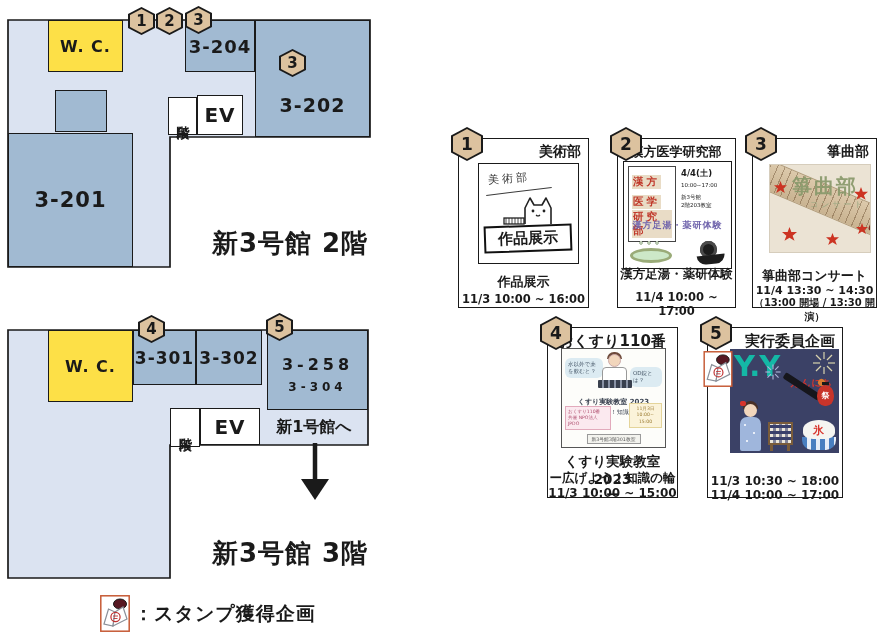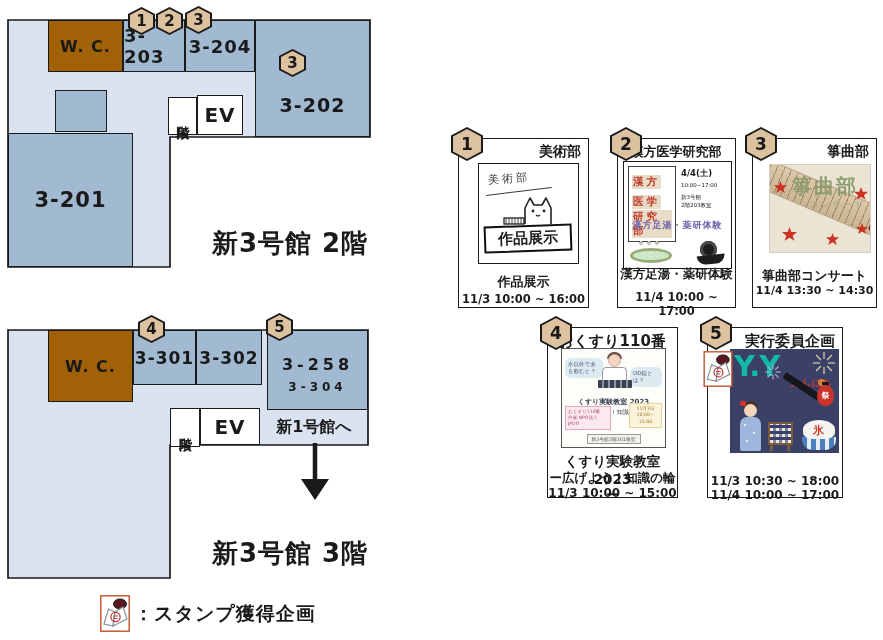--- a/index.html
+++ b/index.html
@@ -6,21 +6,21 @@
   html,body { background:#ffffff; }
   body { font-family:"DejaVu Sans","Liberation Sans",sans-serif; color:#1a1a1a; }
   .page { position:relative; width:883px; height:640px; background:#ffffff; overflow:hidden; }
 
   .underlay { position:absolute; left:0; top:0; z-index:0; pointer-events:none; }
 
   
   .room { position:absolute; border:1.6px solid #1a1a1a; display:flex; align-items:center; justify-content:center;
           font-weight:900; z-index:2; }
   .room.blue { background:#a1bad2; }
-  .room.pink { background:#a16207; }
+  .room.pink { background:#fde047; }
   .room.white { background:#ffffff; }
   .room-label { font-weight:900; letter-spacing:1px; }
   .vtext { writing-mode:vertical-rl; text-orientation:upright; font-size:13px; font-weight:900; letter-spacing:1px; }
   .plan-title { position:absolute; z-index:2; font-size:26px; font-weight:900; text-align:center; letter-spacing:1px; }
   .exit-label { position:absolute; z-index:2; font-size:16px; font-weight:900; text-align:center; }
 
   
   .badge { position:absolute; z-index:5; }
   .badge .hexo { position:absolute; inset:0; background:#1a1a1a;
      clip-path:polygon(50% 0,100% 25%,100% 75%,50% 100%,0 75%,0 25%); }
@@ -130,23 +130,20 @@
   <svg class="underlay" width="883" height="640" viewBox="0 0 883 640">
     <polygon points="8,20 370,20 370,137 170,137 170,267 8,267" fill="#dbe3f1" stroke="#1a1a1a" stroke-width="1.7"></polygon>
     <polygon points="8,330 368,330 368,445 170,445 170,578 8,578" fill="#dbe3f1" stroke="#1a1a1a" stroke-width="1.7"></polygon>
     <line x1="315" y1="443" x2="315" y2="482" stroke="#1a1a1a" stroke-width="4.5"></line>
     <polygon points="301,479 329,479 315,500" fill="#1a1a1a"></polygon>
   </svg>
 
   <div class="room pink" style="left:48px; top:20px; width:75px; height:52px;">
     <span class="room-label" style="font-size:16px;">W. C.</span>
   </div>
-  <div class="room blue" style="left:123px; top:20px; width:62px; height:52px;">
-    <span class="room-label" style="font-size:18px;">3-203</span>
-  </div>
   <div class="room blue" style="left:185px; top:20px; width:70px; height:52px;">
     <span class="room-label" style="font-size:18px;">3-204</span>
   </div>
   <div class="room blue" style="left:255px; top:20px; width:115px; height:117px;">
     <span class="room-label" style="font-size:19px; margin-top:52px;">3-202</span>
   </div>
   <div class="room blue" style="left:55px; top:90px; width:52px; height:42px;"></div>
   <div class="room blue" style="left:8px; top:133px; width:125px; height:134px;">
     <span class="room-label" style="font-size:21px;">3-201</span>
   </div>
@@ -291,20 +288,21 @@
         </svg>
       <svg class="leaf" style="left:84px; top:22px;" width="14" height="14" viewBox="0 0 12 12">
           <path d="M6,0 L7.5,4 L12,4 L8.5,7 L10,11 L6,8.5 L2,11 L3.5,7 L0,4 L4.5,4 Z" fill="#cc3322"></path>
         </svg>
       <svg class="leaf" style="left:86px; top:58px;" width="12" height="12" viewBox="0 0 12 12">
           <path d="M6,0 L7.5,4 L12,4 L8.5,7 L10,11 L6,8.5 L2,11 L3.5,7 L0,4 L4.5,4 Z" fill="#cc3322"></path>
         </svg>
     </div>
     <div class="cap" style="top:128px; font-size:13px;">箏曲部コンサート</div>
     <div class="time-line" style="top:145px; font-size:11px;">11/4 13:30 ~ 14:30</div>
+    <div class="time-line" style="top:157px; font-size:10px;">（13:00 開場 / 13:30 開演）</div>
   </div>
 
   <div class="card" style="left:547px; top:327px; width:131px; height:171px;">
     <div class="badge lg" style="left:-8px; top:-12px;">
       <div class="hexo"></div>
       <div class="hexi">4</div>
     </div>
     <div class="card-title t-center" style="font-size:15px;">おくすり110番</div>
     <div class="poster p4" style="left:13px; top:20px; width:105px; height:100px;">
       <div class="p4-bub p4-b1">水以外で薬を飲むと？</div>

